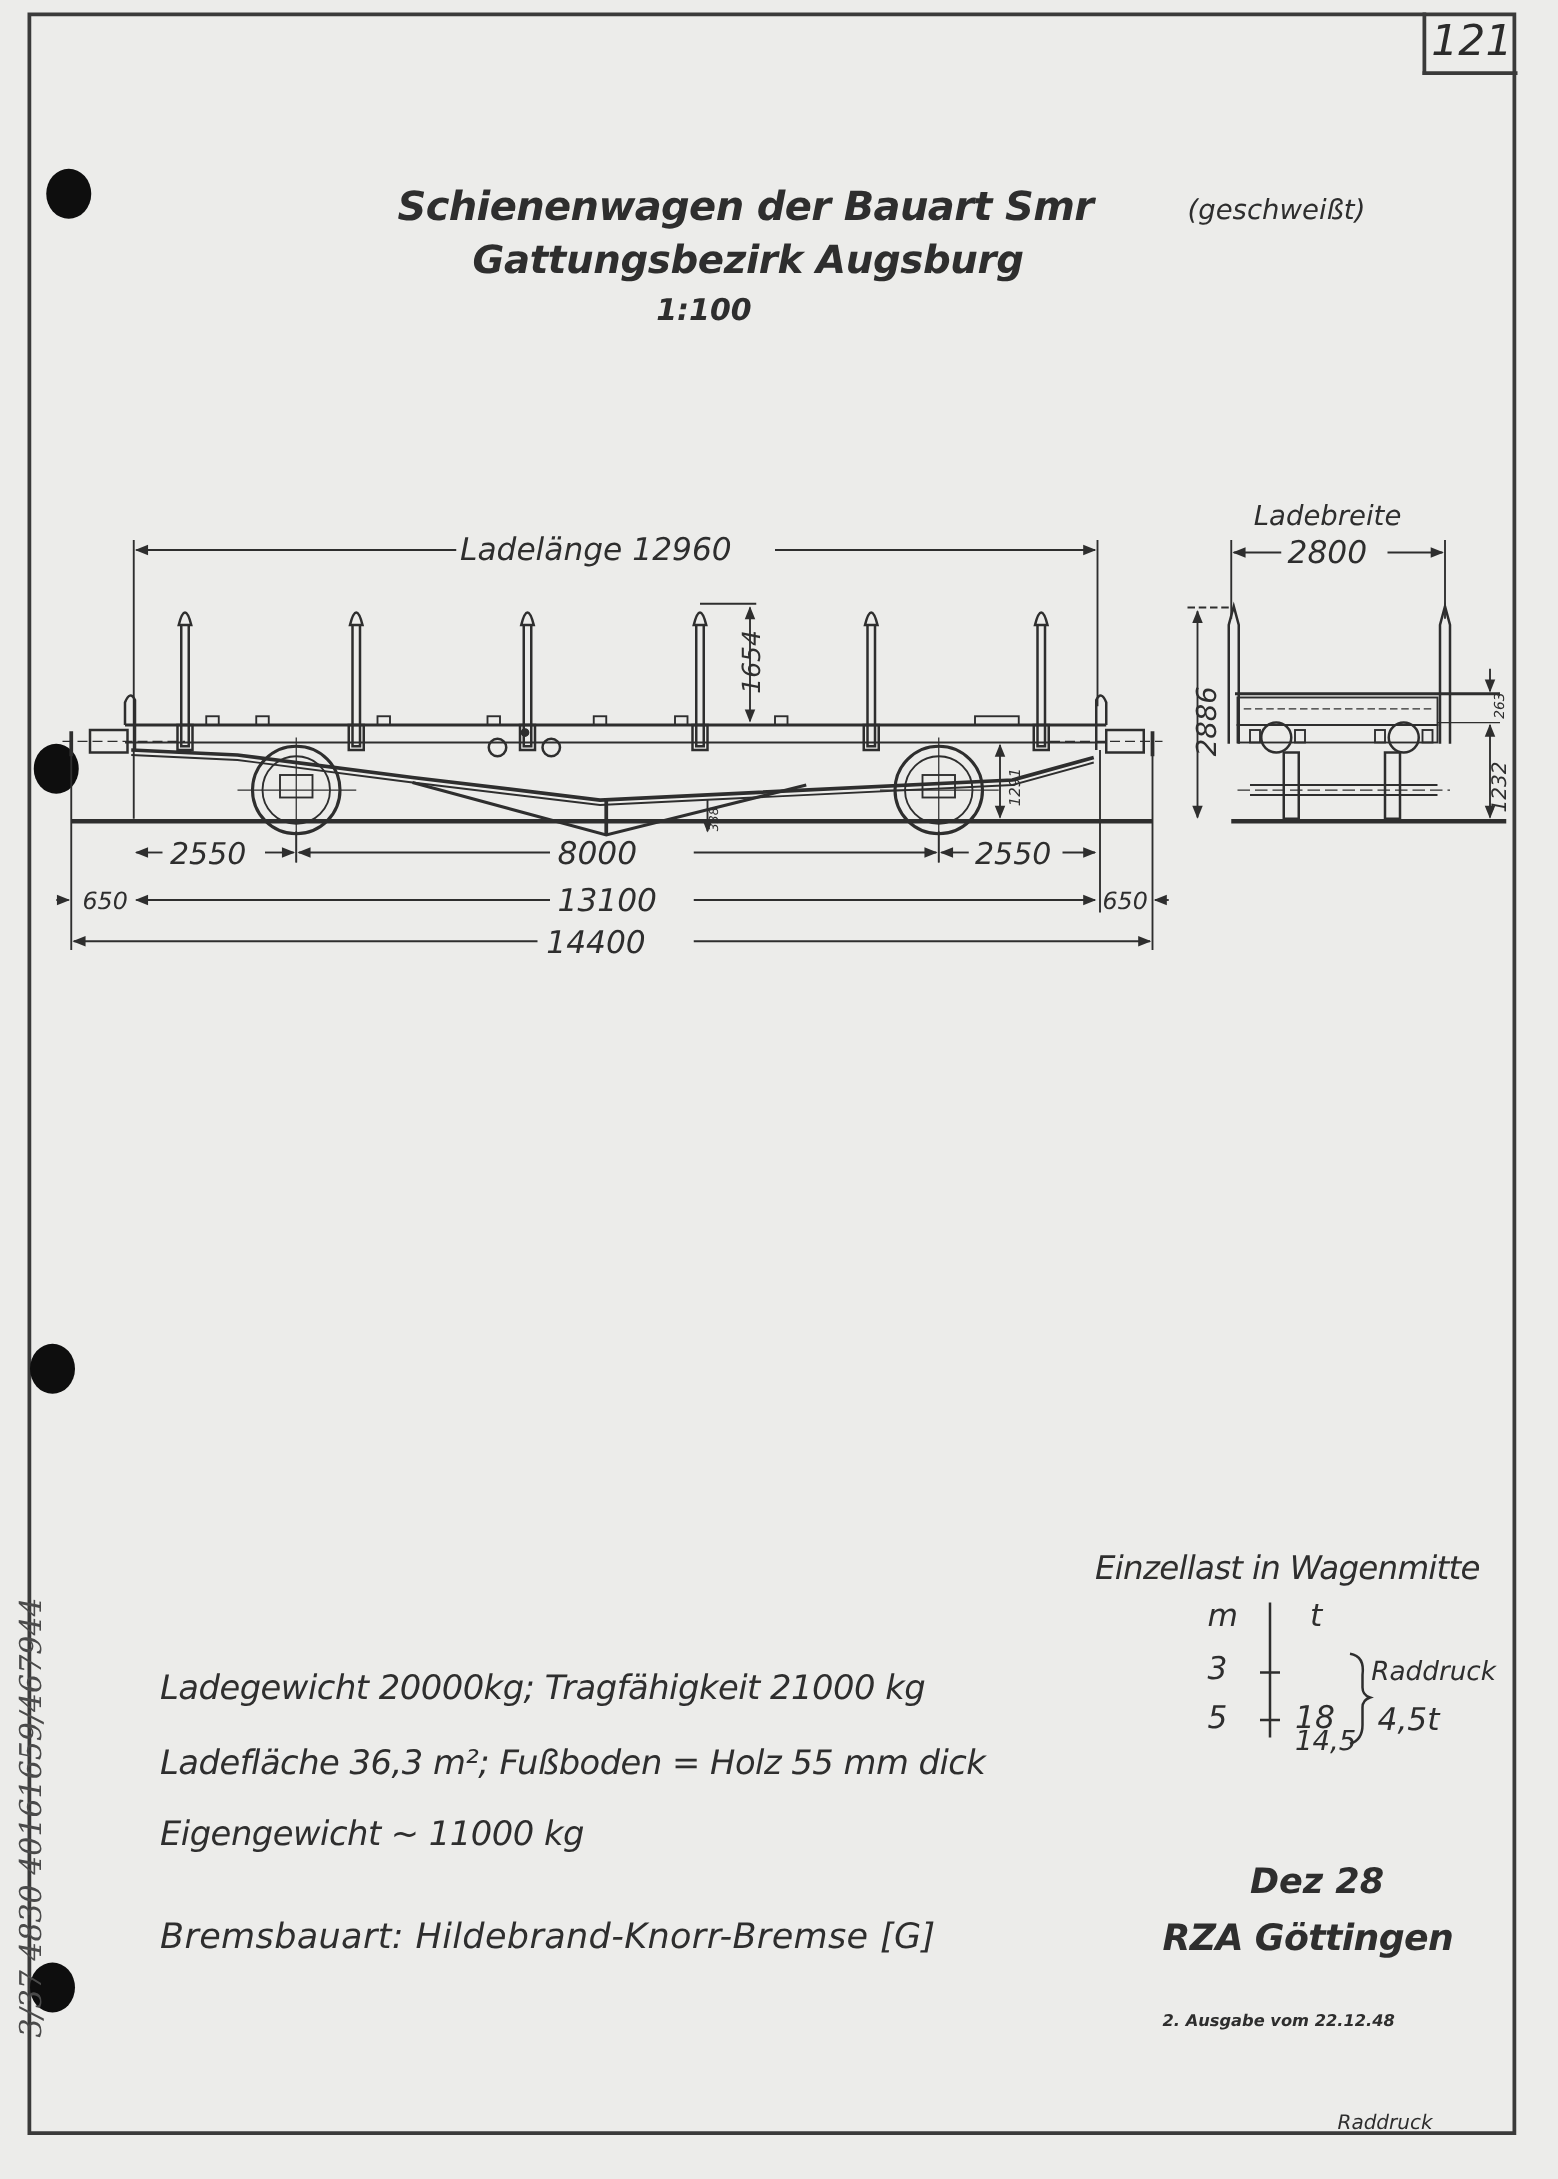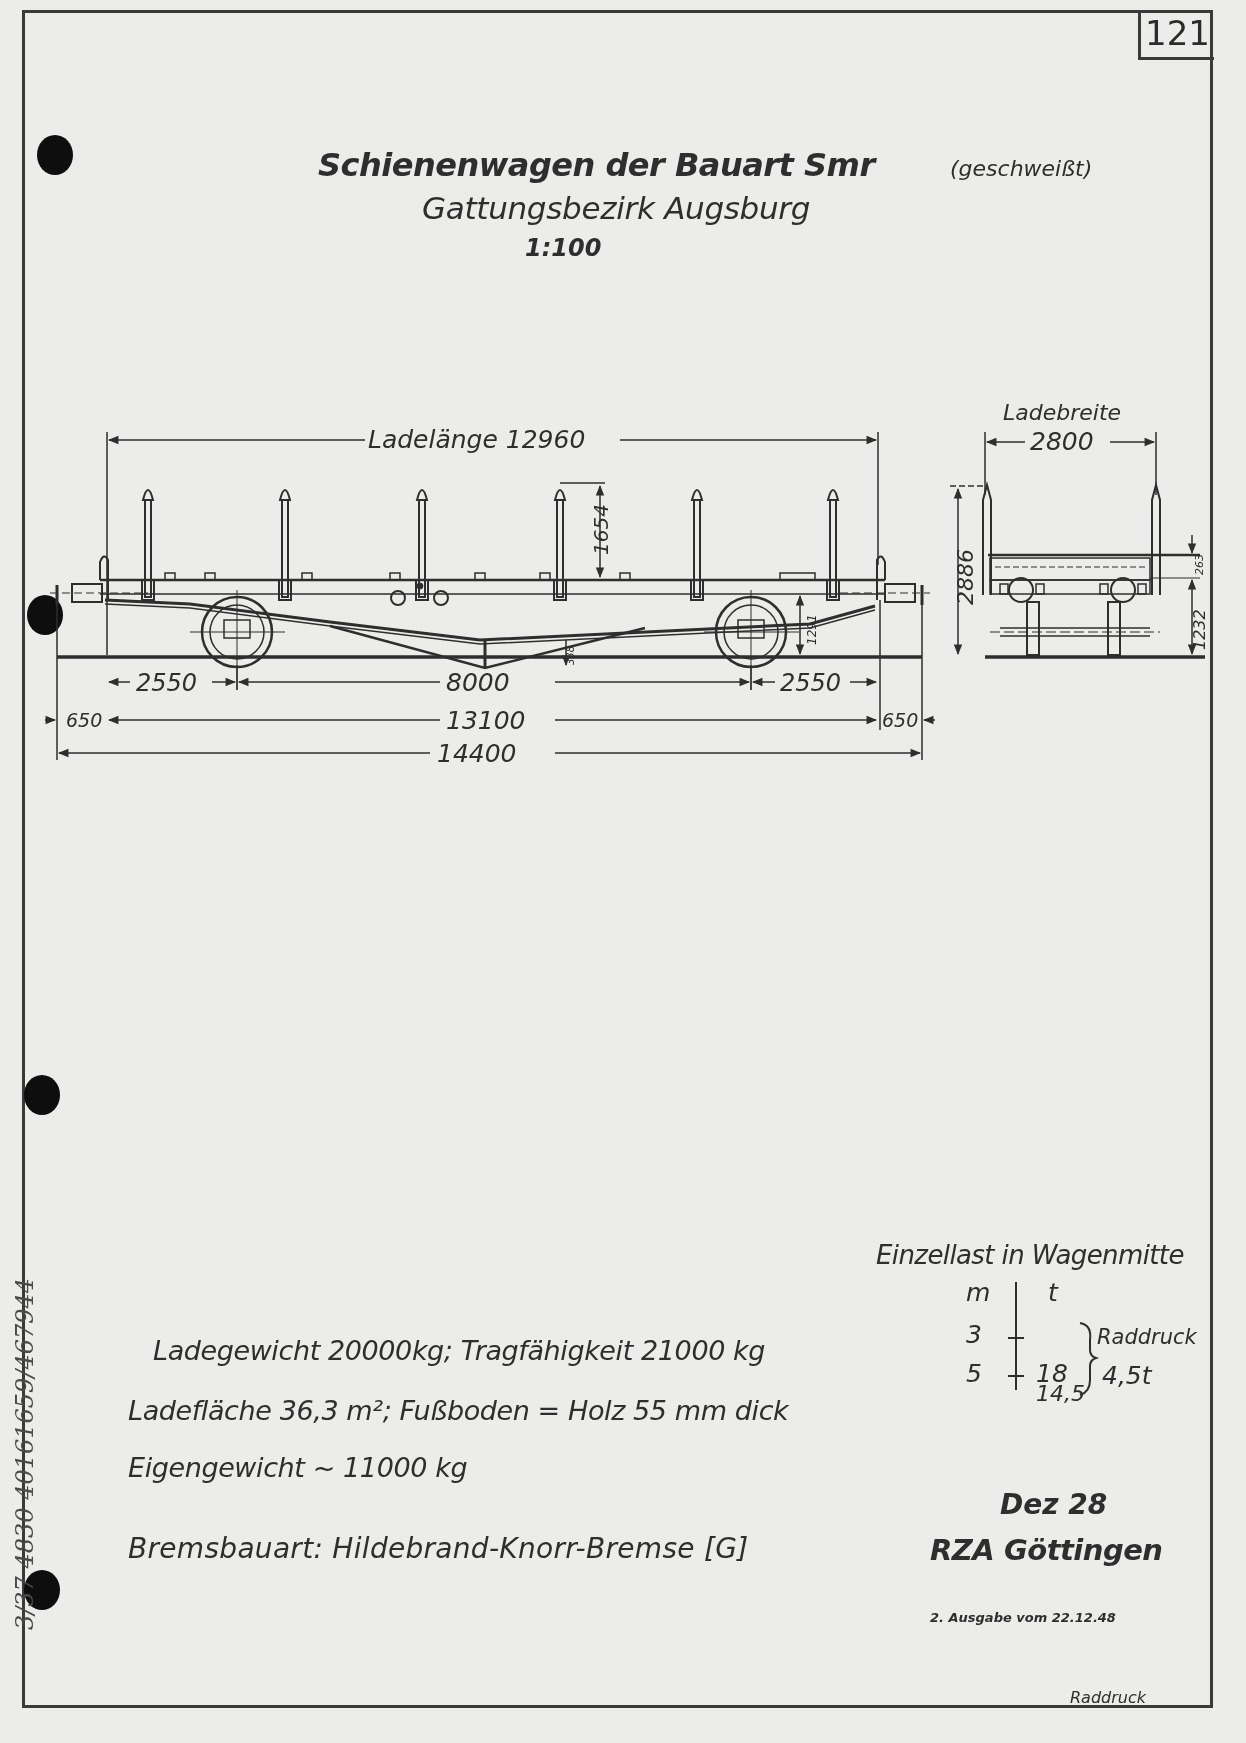--- a/index.html
+++ b/index.html
@@ -10,28 +10,28 @@
     color: #2b2b2b;
   }
   .sheet { position: absolute; left: 0; top: 0; width: 1246px; height: 1743px; }
   .frame {
     position: absolute; left: 22px; top: 10px; width: 1191px; height: 1698px;
     border: 3px solid #3a3a3a; box-sizing: border-box;
   }
   .page-no {
     position: absolute; left: 1138px; top: 10px; width: 76px; height: 50px;
     border-left: 3px solid #3a3a3a; border-bottom: 3px solid #3a3a3a; box-sizing: border-box;
-    font-family: "DejaVu Sans", sans-serif; font-size: 34px;
+    font-family: "DejaVu Sans", sans-serif; font-style: italic; font-size: 34px;
     text-align: center; line-height: 46px; color: #2b2b2b;
   }
   .hole { position: absolute; width: 36px; height: 40px; border-radius: 50%; background: #0e0e0e; }
   .txt { position: absolute; white-space: nowrap; font-style: italic; color: #2e2e2e; }
   .title1 { left: 318px; top: 146px; font-size: 32px; font-weight: bold; letter-spacing: -0.5px; }
   .title-note { left: 950px; top: 156px; font-size: 22px; font-weight: normal; }
-  .title2 { left: 378px; top: 190px; font-size: 31px; font-weight: normal; letter-spacing: -0.3px; margin-left: 44px; }
+  .title2 { left: 378px; top: 190px; font-size: 31px; font-weight: bold; letter-spacing: -0.3px; }
   .scale { left: 525px; top: 234px; font-size: 24px; font-weight: bold; }
   .spec { font-size: 27px; left: 128px; letter-spacing: -0.4px; }
   .brake { font-size: 28px; left: 128px; letter-spacing: 0.3px; }
   .lt-title { left: 876px; top: 1240px; font-size: 26px; letter-spacing: -0.6px; }
   .lt-cell { font-size: 25px; }
   .sig1 { left: 930px; top: 1533px; font-size: 29px; font-weight: bold; letter-spacing: -0.5px; }
   .sig2 { left: 1000px; top: 1488px; font-size: 28px; font-weight: bold; }
   .sig3 { left: 930px; top: 1610px; font-size: 13px; font-weight: bold; }
   .sig4 { left: 1070px; top: 1688px; font-size: 16px; }
   .margin-note {
@@ -241,21 +241,21 @@
 
     <text class="dim" x="437" y="762" font-size="25">14400</text>
 
     <text class="dim" x="1003" y="420" font-size="22">Ladebreite</text>
     <text class="dim" x="1030" y="450" font-size="25">2800</text>
     <text class="dim" x="0" y="0" font-size="22" transform="translate(973,605) rotate(-90)">2886</text>
     <text class="dim" x="0" y="0" font-size="11" transform="translate(1203,575) rotate(-90)">263</text>
     <text class="dim" x="0" y="0" font-size="16" transform="translate(1205,650) rotate(-90)">1232</text>
   </svg>
 
-  <div class="txt spec" style="top:1335px;margin-left:25px;">Ladegewicht 20000kg; Tragfähigkeit 21000 kg</div>
+  <div class="txt spec" style="top:1335px;">Ladegewicht 20000kg; Tragfähigkeit 21000 kg</div>
   <div class="txt spec" style="top:1395px;">Ladefläche 36,3 m²; Fußboden = Holz 55 mm dick</div>
   <div class="txt spec" style="top:1452px;">Eigengewicht ~ 11000 kg</div>
   <div class="txt brake" style="top:1532px;">Bremsbauart: Hildebrand-Knorr-Bremse [G]</div>
 
   <div>
     <div class="txt lt-title">Einzellast in Wagenmitte</div>
     <div class="txt lt-cell" style="left:966px;top:1278px;">m</div>
     <div class="txt lt-cell" style="left:1048px;top:1278px;">t</div>
     <div style="position:absolute;left:1015px;top:1282px;width:2px;height:108px;background:#2e2e2e;"></div>
     <div style="position:absolute;left:1008px;top:1337px;width:16px;height:2px;background:#2e2e2e;"></div>

